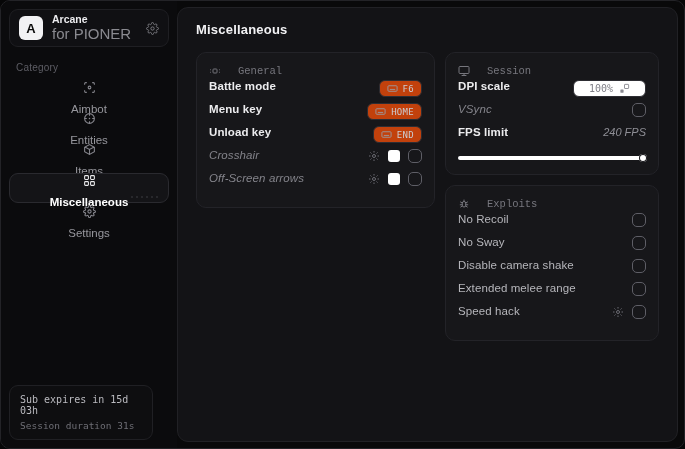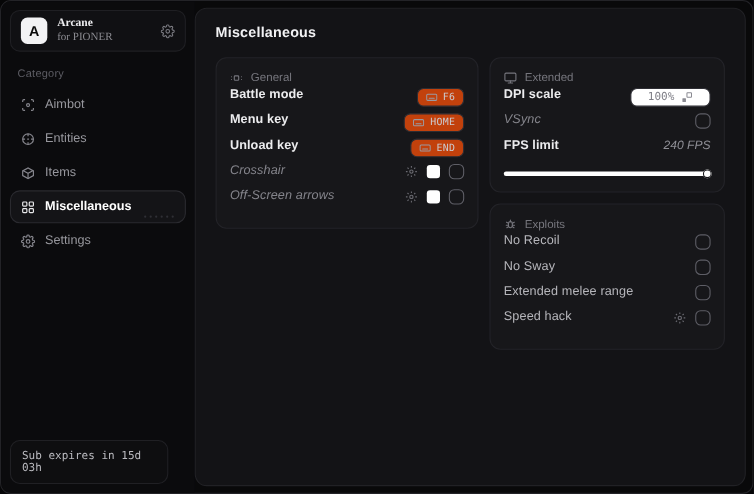--- a/index.html
+++ b/index.html
@@ -12,32 +12,32 @@
   .window{position:absolute;inset:0;border:1px solid #232327;border-radius:10px;background:#09090a;box-sizing:border-box;overflow:hidden;}
 
   
   .sidebar{position:absolute;left:0;top:0;bottom:0;width:176px;background:#0b0b0d;box-sizing:border-box;padding:8px;}
   .brand{
     display:flex;align-items:center;gap:9px;height:38px;box-sizing:border-box;
     padding:0 9px;border:1px solid #1f1f23;border-radius:9px;background:#101013;
   }
   .logo{width:24px;height:24px;border-radius:6px;background:#f2f2f4;color:#0a0a0a;
     display:flex;align-items:center;justify-content:center;font-weight:bold;font-size:13px;}
-  .brand-text{display:flex;flex-direction:column;line-height:1.15;font-family:Liberation Serif, serif;}
+  .brand-text{display:flex;flex-direction:column;line-height:1.15;}
   .brand-name{font-size:10.5px;font-weight:bold;color:#ececef;}
-  .brand-sub{font-size:10px;color:#8a8a90;}
+  .brand-sub{font-size:15px;color:#8a8a90;}
   .brand-gear{margin-left:auto;color:#7c7c83;display:flex;}
 
   .category-label{margin:15px 7px 7px;font-size:10px;color:#5d5d64;letter-spacing:.2px;}
 
   .nav{display:flex;flex-direction:column;gap:1px;}
   .nav-item{
     position:relative;display:flex;align-items:center;gap:9px;height:28px;
     padding:0 9px;border:1px solid transparent;border-radius:9px;
-    color:#97979d;font-size:11.5px;cursor:default;
+    color:#97979d;font-size:11.5px;cursor:default;flex-direction:column;
   }
   .nav-item .nicon{display:flex;color:#85858c;}
   .nav-item.active{border-color:#2a2a2f;background:#141417;color:#ffffff;font-weight:bold;}
   .nav-item.active .nicon{color:#e8e8ea;}
   .nav-dots{position:absolute;right:10px;bottom:4px;display:flex;gap:3px;}
   .nav-dots i{width:2px;height:2px;border-radius:50%;background:#2f2f35;}
 
   .sidebar-footer{
     position:absolute;left:8px;right:24px;bottom:8px;box-sizing:border-box;
     border:1px solid #202024;border-radius:9px;background:#0e0e10;padding:8px 10px;
@@ -51,22 +51,22 @@
     position:absolute;left:176px;top:6px;right:6px;bottom:6px;box-sizing:border-box;
     background:#131316;border:1px solid #212125;border-radius:11px;padding:14px 18px;
   }
   .page-title{font-size:13px;font-weight:bold;color:#f2f2f4;letter-spacing:.2px;}
 
   .columns{display:flex;gap:10px;margin-top:15px;align-items:flex-start;}
   .col-left{width:239px;flex:none;}
   .col-right{flex:1;display:flex;flex-direction:column;gap:10px;}
 
   .card{background:#17171a;border:1px solid #232328;border-radius:10px;padding:9px 12px 12px;box-sizing:border-box;}
-  .card-header{display:flex;align-items:center;gap:7px;color:#76767d;
-    font-family:Liberation Sans, sans-serif;font-size:10.5px;margin:3px 0 3px;}
+  .card-header{display:flex;align-items:center;gap:17px;color:#76767d;
+    font-family:Liberation Mono, monospace;font-size:10.5px;margin:3px 0 3px;}
   .card-header .hicon{display:flex;color:#76767d;}
 
   .row{display:flex;align-items:flex-start;justify-content:space-between;height:23px;}
   .row-label{font-size:11.5px;color:#ececee;font-weight:bold;letter-spacing:.1px;}
   .row-label.dim{color:#84848b;font-weight:normal;font-style:italic;}
   .row-label.mid{color:#b6b6bb;font-weight:normal;}
   .controls{display:flex;align-items:center;gap:8px;}
 
   .keybadge{
     display:flex;align-items:center;gap:5px;background:#c2410c;border:1px solid #2d2d33;
@@ -177,20 +177,21 @@
               <path d="M19.4 15a1.65 1.65 0 0 0 .33 1.82l.06.06a2 2 0 1 1-2.83 2.83l-.06-.06a1.65 1.65 0 0 0-1.82-.33 1.65 1.65 0 0 0-1 1.51V21a2 2 0 1 1-4 0v-.09A1.65 1.65 0 0 0 9 19.4a1.65 1.65 0 0 0-1.82.33l-.06.06a2 2 0 1 1-2.83-2.83l.06-.06a1.65 1.65 0 0 0 .33-1.82 1.65 1.65 0 0 0-1.51-1H3a2 2 0 1 1 0-4h.09A1.65 1.65 0 0 0 4.6 9a1.65 1.65 0 0 0-.33-1.82l-.06-.06a2 2 0 1 1 2.83-2.83l.06.06a1.65 1.65 0 0 0 1.82.33H9a1.65 1.65 0 0 0 1-1.51V3a2 2 0 1 1 4 0v.09a1.65 1.65 0 0 0 1 1.51 1.65 1.65 0 0 0 1.82-.33l.06-.06a2 2 0 1 1 2.83 2.83l-.06.06a1.65 1.65 0 0 0-.33 1.82V9a1.65 1.65 0 0 0 1.51 1H21a2 2 0 1 1 0 4h-.09a1.65 1.65 0 0 0-1.51 1z"></path>
             </svg>
         </span>
         <span>Settings</span>
       </div>
 
     </div>
 
     <div class="sidebar-footer">
       <div class="sub-line1">Sub expires in 15d 03h</div>
+      <div class="sub-line2">Session duration 31s</div>
     </div>
 
   </div>
 
   <div class="main">
     <div class="page-title">Miscellaneous</div>
 
     <div class="columns">
 
       <div class="col-left">
@@ -278,21 +279,21 @@
       <div class="col-right">
 
         <div class="card">
           <div class="card-header">
             <span class="hicon">
               <svg width="12" height="12" viewBox="0 0 24 24" fill="none" stroke="currentColor" stroke-width="2">
                   <rect x="2" y="3" width="20" height="14" rx="2"></rect>
                   <path d="M8 21h8M12 17v4" stroke-linecap="round"></path>
                 </svg>
             </span>
-            <span>Extended</span>
+            <span>Session</span>
           </div>
 
           <div class="row">
             <span class="row-label">DPI scale</span>
             <span class="select">
               <span>100%</span>
               <span class="sicon">
                   <svg width="11" height="11" viewBox="0 0 24 24" fill="none" stroke="currentColor" stroke-width="2">
                     <rect x="3" y="14" width="7" height="7" rx="1" fill="currentColor" stroke="none"></rect>
                     <rect x="12" y="3" width="9" height="9" rx="1"></rect>
@@ -330,20 +331,24 @@
           <div class="row">
             <span class="row-label mid">No Recoil</span>
             <span class="checkbox"></span>
           </div>
 
           <div class="row">
             <span class="row-label mid">No Sway</span>
             <span class="checkbox"></span>
           </div>
 
+          <div class="row">
+            <span class="row-label mid">Disable camera shake</span>
+            <span class="checkbox"></span>
+          </div>
 
           <div class="row">
             <span class="row-label mid">Extended melee range</span>
             <span class="checkbox"></span>
           </div>
 
           <div class="row">
             <span class="row-label mid">Speed hack</span>
             <span class="controls">
               <span class="mini-gear">

